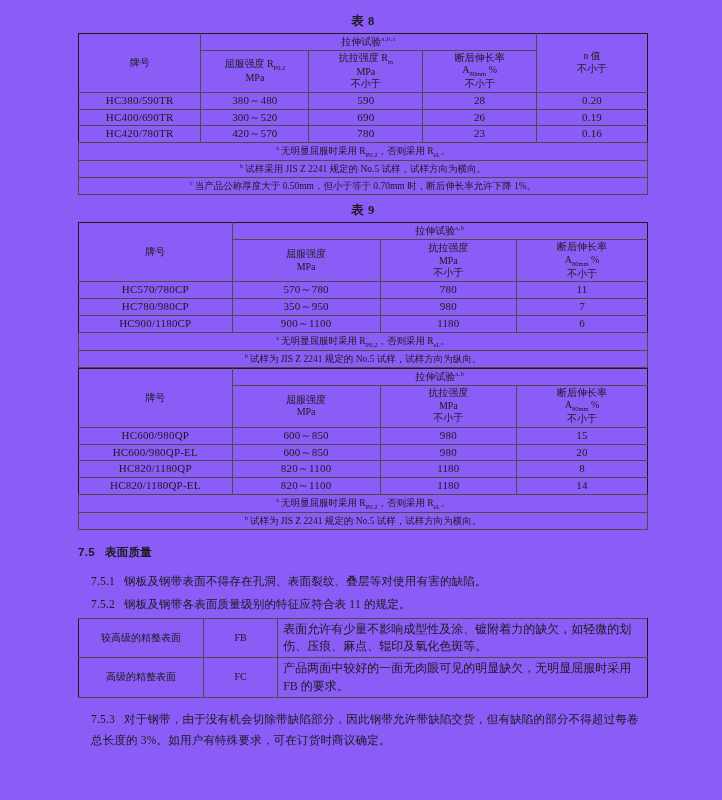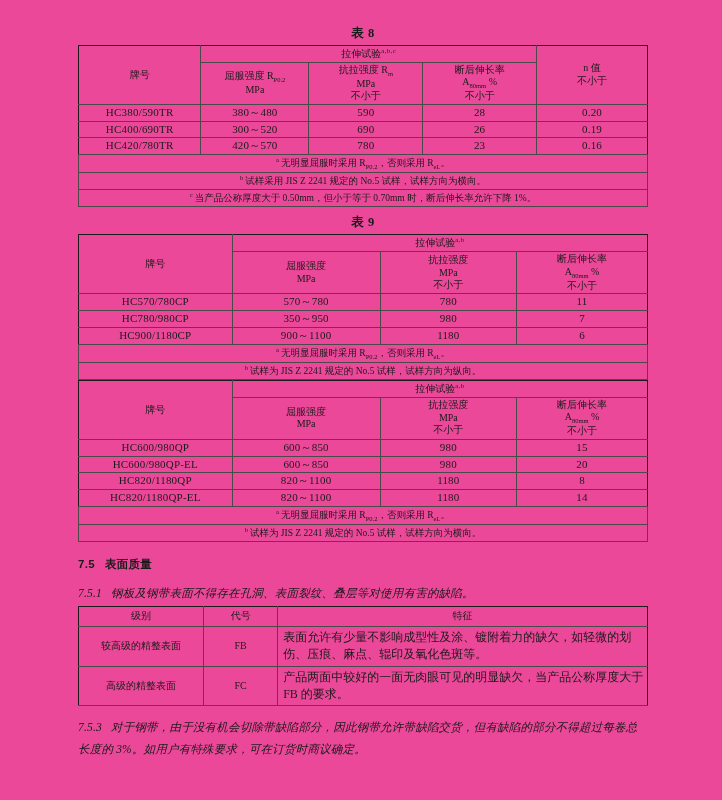--- a/index.html
+++ b/index.html
@@ -12,22 +12,22 @@
     height: 800px;
     font-family: "Liberation Serif", "DejaVu Serif", serif;
     color: #1a1a1a;
     overflow: hidden;
   }
   .page {
     position: relative;
     width: 722px;
     height: 800px;
     box-sizing: border-box;
-    padding: 18px 74px 0 78px;
-    background: #ec4899;
+    padding: 6px 74px 0 78px;
+    background: #8b5cf6;
   }
 
   
   .tbl-caption {
     text-align: center;
     font-size: 12.5px;
     font-weight: bold;
     letter-spacing: .5px;
     margin: 7px 0 3px 0;
     font-family: "Liberation Sans", "DejaVu Sans", sans-serif;
@@ -84,23 +84,22 @@
     font-family: "Liberation Sans", "DejaVu Sans", sans-serif;
     font-size: 11.5px;
     font-weight: bold;
     margin: 15px 0 11px 0;
     letter-spacing: .3px;
   }
   .sec-head .sec-no { margin-right: 10px; }
   .para {
     font-size: 11.5px;
     line-height: 1.85;
-    margin: 0 0 2px 0;
+    margin: 0 0 2px 13px;
     letter-spacing: .2px;
-    font-style: italic;
   }
   .para .pno { margin-right: 9px; }
 
   
   table.t11 {
     width: 100%;
     border-collapse: collapse;
     font-size: 10px;
     table-layout: fixed;
   }
@@ -344,43 +343,41 @@
     </tbody>
   </table>
 
   <div class="sec-head">
     <span class="sec-no">7.5</span><span>表面质量</span>
   </div>
 
   <p class="para">
     <span class="pno">7.5.1</span><span>钢板及钢带表面不得存在孔洞、表面裂纹、叠层等对使用有害的缺陷。</span>
   </p>
+  <p class="para">
+    <span class="pno">7.5.2</span><span>钢板及钢带各表面质量级别的特征应符合表 11 的规定。</span>
+  </p>
 
 
   <table class="t11">
     <colgroup>
         <col style="width:22%">
         <col style="width:13%">
         <col style="width:65%">
       </colgroup>
     <tbody>
       <tr>
-        <td class="c rowtop sidel">级别</td>
-        <td class="c rowtop">代号</td>
-        <td class="c rowtop sider">特征</td>
-      </tr>
-      <tr>
         <td class="c sidel">较高级的精整表面</td>
         <td class="c">FB</td>
         <td class="feat sider">表面允许有少量不影响成型性及涂、镀附着力的缺欠，如轻微的划伤、压痕、麻点、辊印及氧化色斑等。</td>
       </tr>
       <tr>
         <td class="c sidel">高级的精整表面</td>
         <td class="c">FC</td>
-        <td class="feat sider">产品两面中较好的一面无肉眼可见的明显缺欠，当产品公称厚度大于 FB 的要求。</td>
+        <td class="feat sider">产品两面中较好的一面无肉眼可见的明显缺欠，无明显屈服时采用 FB 的要求。</td>
       </tr>
     </tbody>
   </table>
 
   <p class="para" style="margin-top:11px;">
     <span class="pno">7.5.3</span><span>对于钢带，由于没有机会切除带缺陷部分，因此钢带允许带缺陷交货，但有缺陷的部分不得超过每卷总长度的 3%。如用户有特殊要求，可在订货时商议确定。</span>
   </p>
 
 </div>
 

